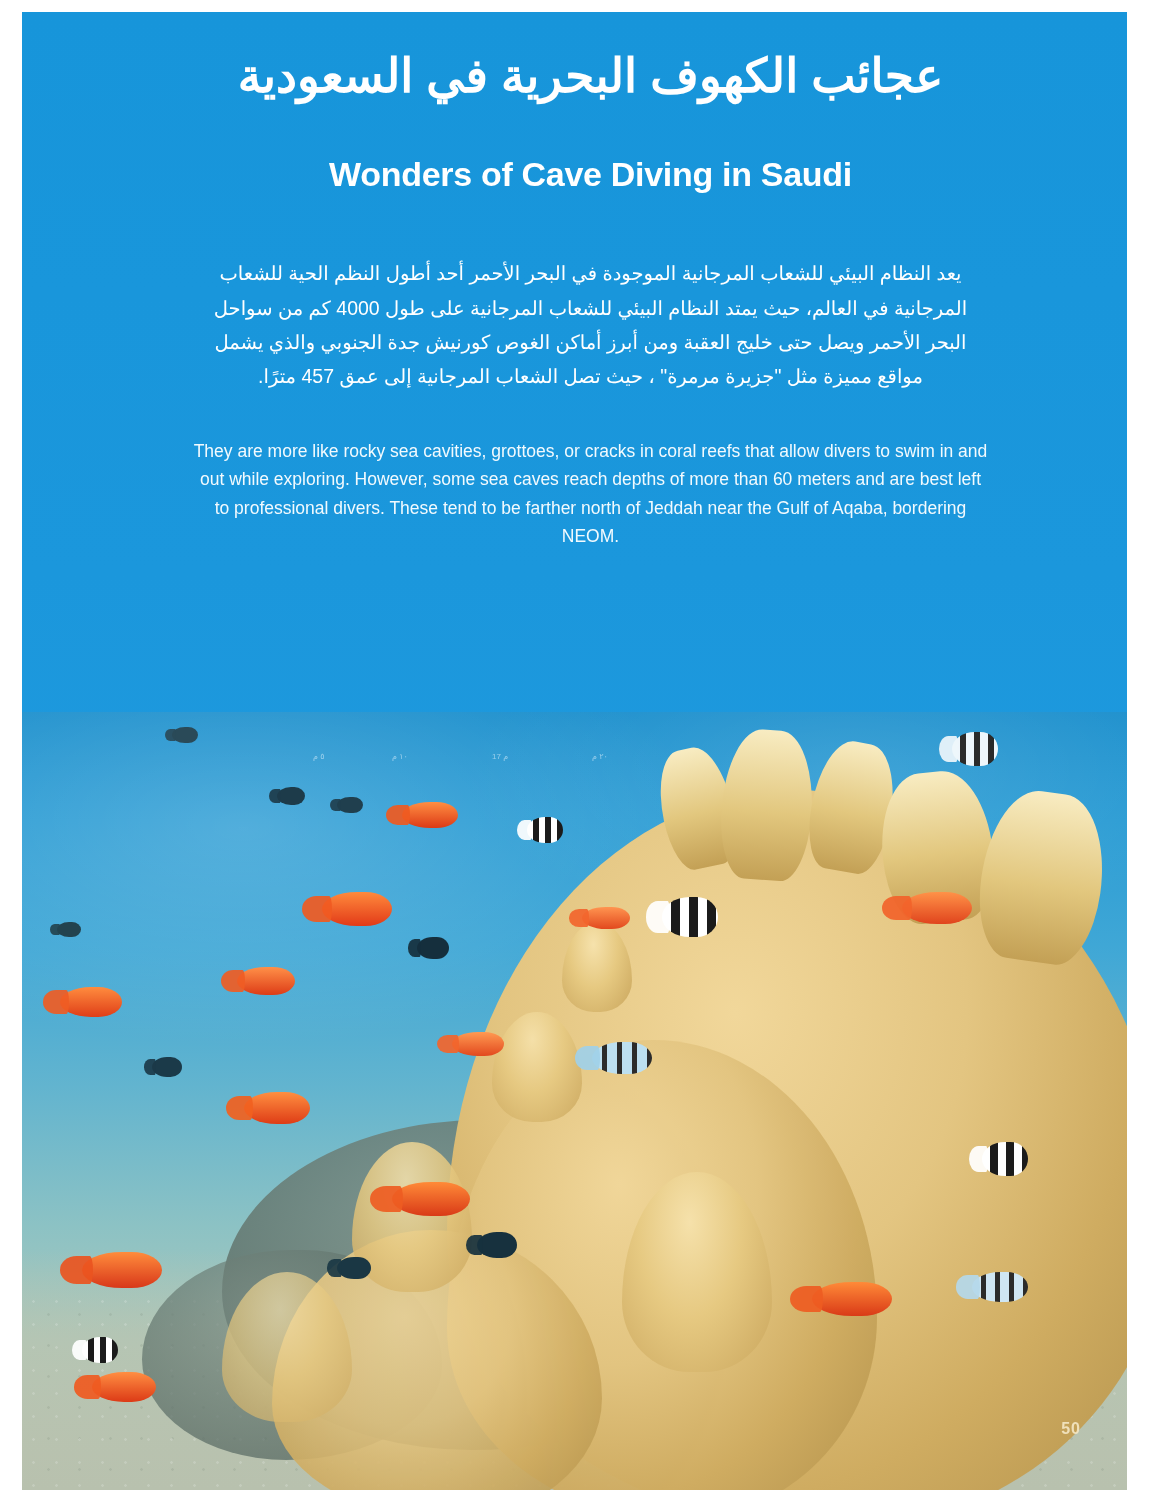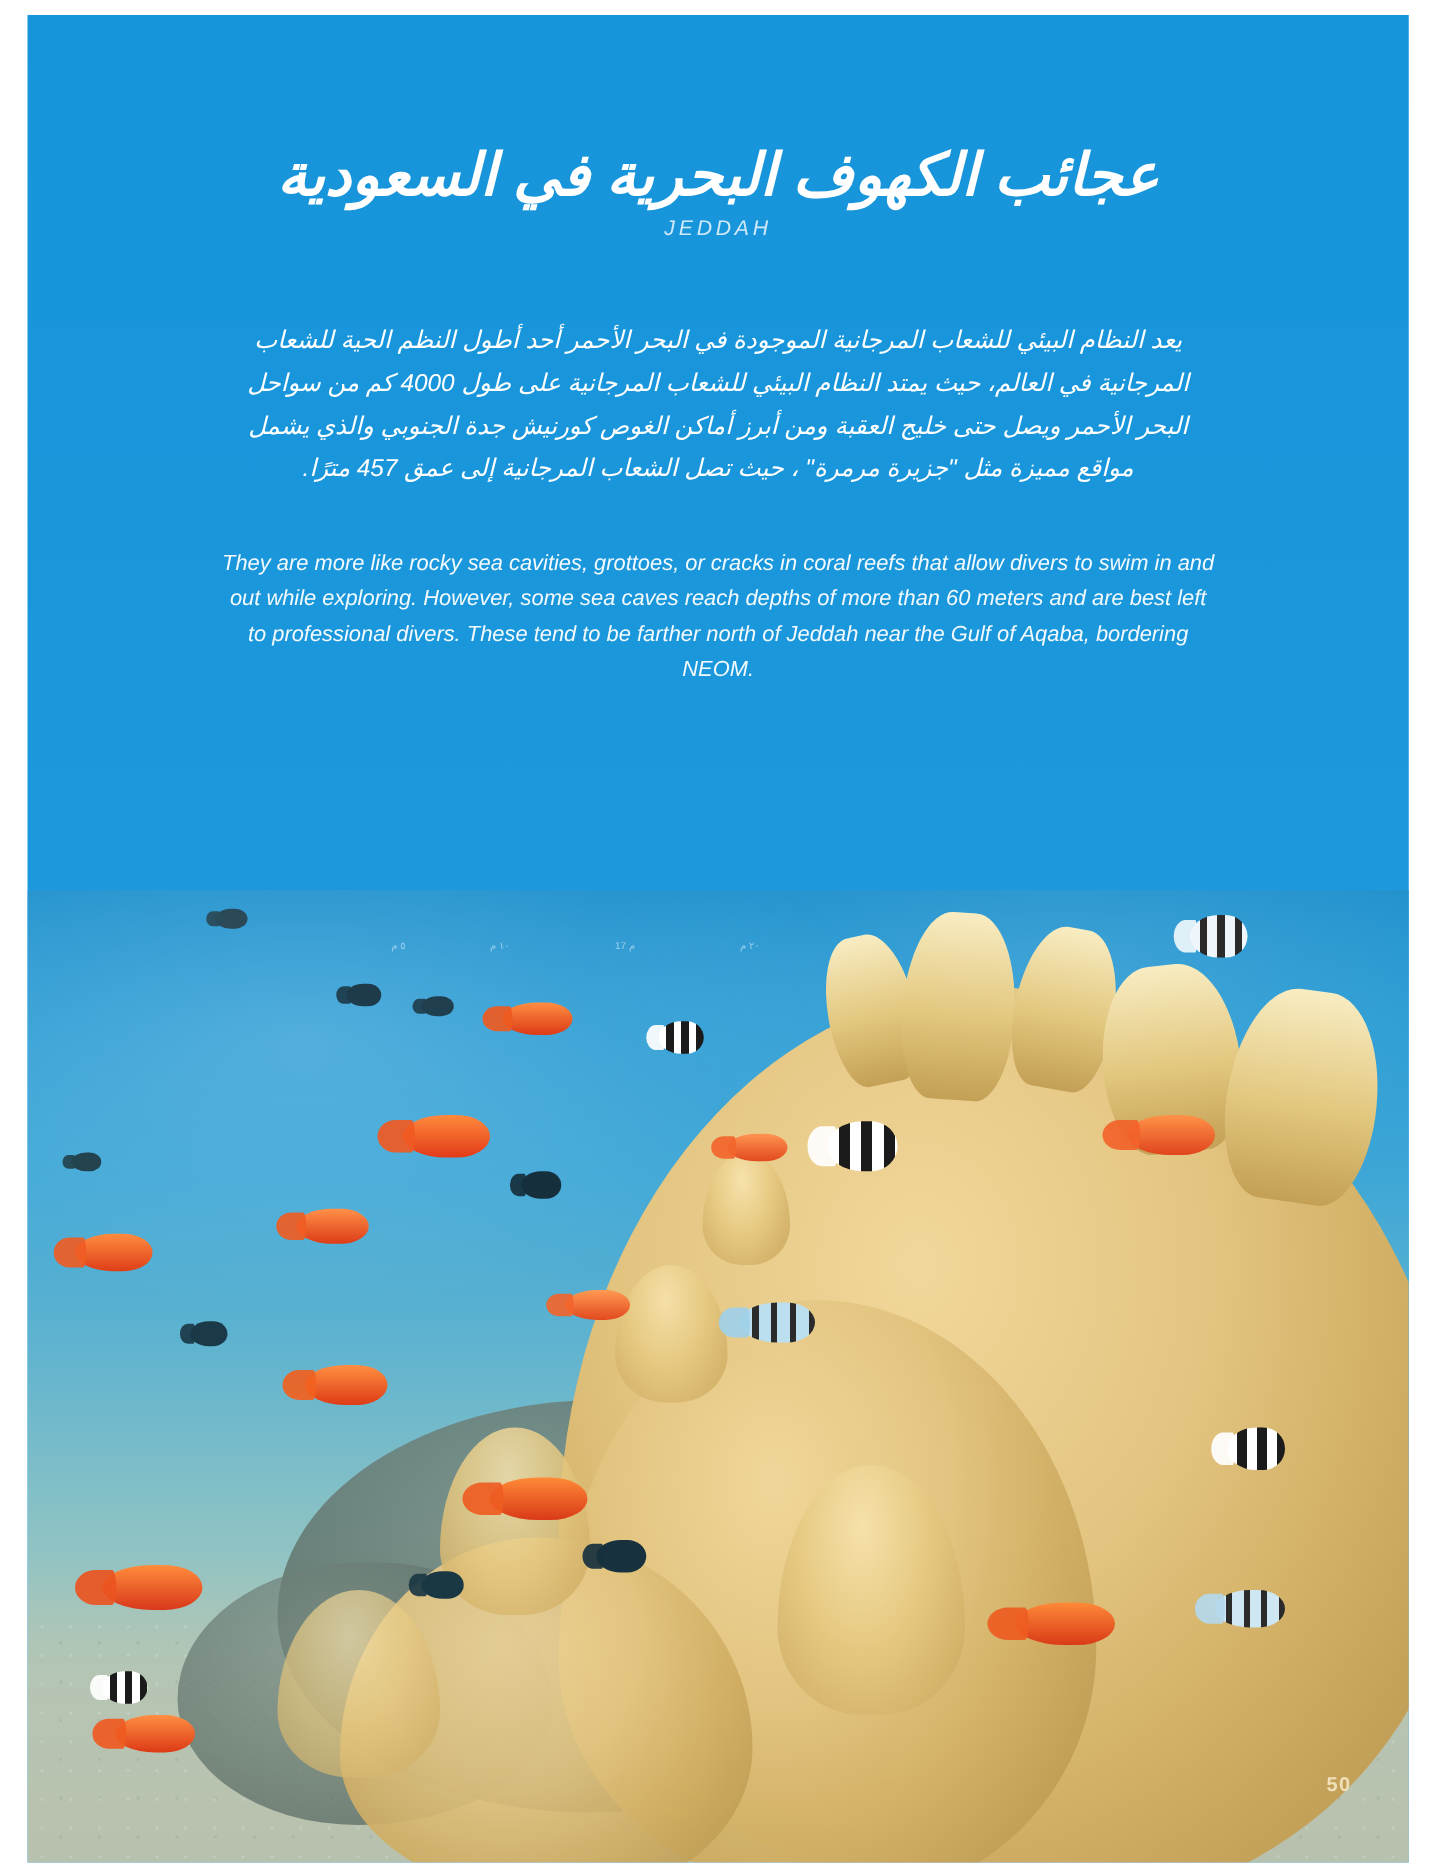--- a/index.html
+++ b/index.html
@@ -25,28 +25,27 @@
     position: absolute;
     left: 22px;
     top: 12px;
     width: 1105px;
     height: 1478px;
     background: linear-gradient(180deg, #1795da 0%, #1b97dc 38%, #1f9ade 60%, #2ba0e0 72%, #35a4e2 100%);
     overflow: hidden;
   }
   .text-zone {
     position: absolute;
-    left: 0;
+    left: 16px;
     top: 0;
     width: 100%;
     height: 700px;
-    padding-top: 100px;
+    padding-top: 36px;
     text-align: center;
     color: #ffffff;
-    font-style: italic;
   }
   .title-ar {
     direction: rtl;
     font-size: 47px;
     font-weight: bold;
     letter-spacing: 0px;
     line-height: 1.18;
     margin: 0 0 4px 0;
     color: #ffffff;
   }
@@ -194,21 +193,21 @@
 </style>
 </head>
 <body>
 
 <div class="page">
 
   <div class="hero">
 
     <div class="text-zone">
       <h1 class="title-ar">عجائب الكهوف البحرية في السعودية</h1>
-      <div class="subtitle-en">JEDDAH</div>
+      <h2 class="title-en">Wonders of Cave Diving in Saudi</h2>
       <p class="body-ar">يعد النظام البيئي للشعاب المرجانية الموجودة في البحر الأحمر أحد أطول النظم الحية للشعاب المرجانية في العالم، حيث يمتد النظام البيئي للشعاب المرجانية على طول 4000 كم من سواحل البحر الأحمر ويصل حتى خليج العقبة ومن أبرز أماكن الغوص كورنيش جدة الجنوبي والذي يشمل مواقع مميزة مثل "جزيرة مرمرة" ، حيث تصل الشعاب المرجانية إلى عمق 457 مترًا.</p>
       <p class="body-en">They are more like rocky sea cavities, grottoes, or cracks in coral reefs that allow divers to swim in and out while exploring. However, some sea caves reach depths of more than 60 meters and are best left to professional divers. These tend to be farther north of Jeddah near the Gulf of Aqaba, bordering NEOM.</p>
     </div>
 
     <div class="photo">
       <div class="water-haze"></div>
 
       <div class="caption-strip">
         <span style="left:0px;margin-left:21px;">٥ م</span>
         <span style="left:100px;">١٠ م</span>

